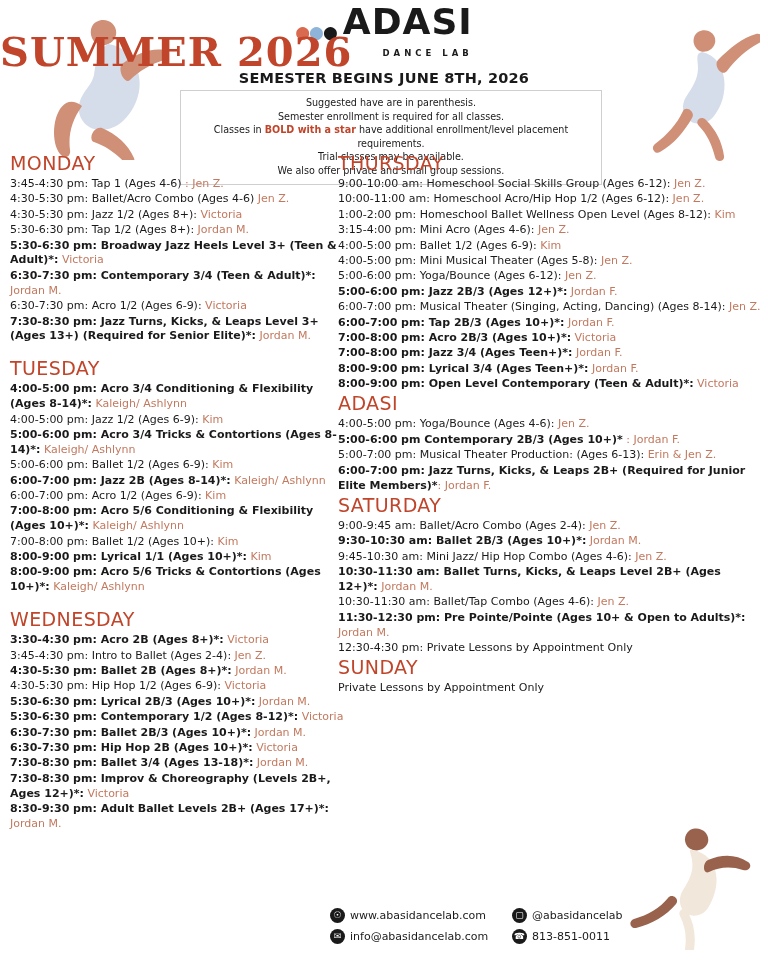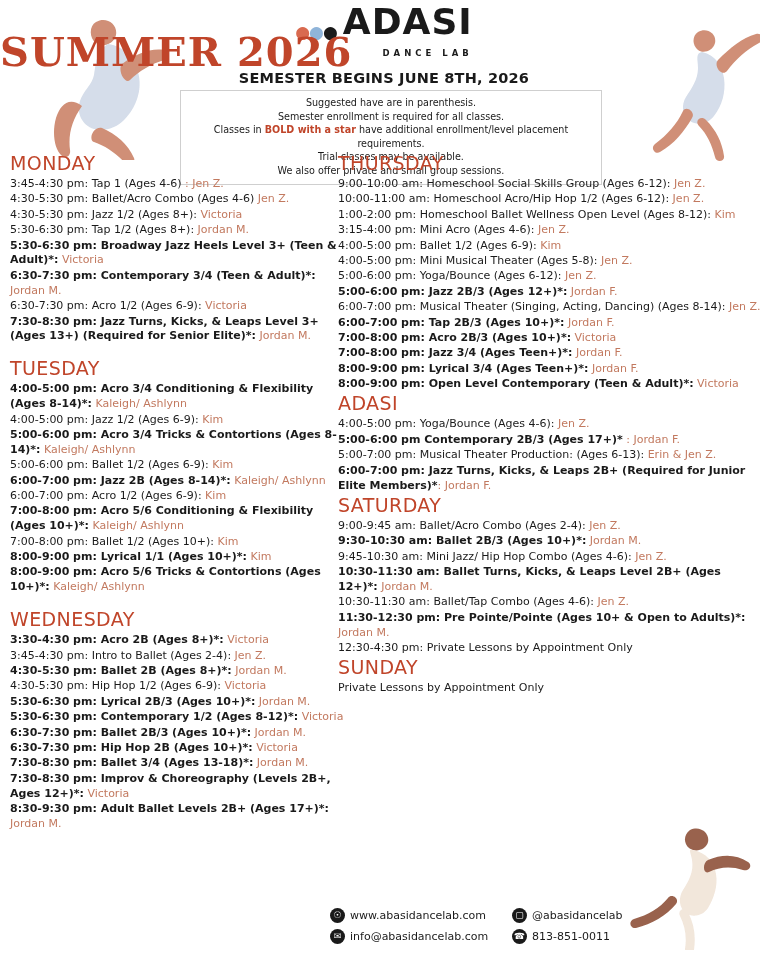--- a/index.html
+++ b/index.html
@@ -218,21 +218,21 @@
       <div class="cls"><span>5:00-6:00 pm:</span><span> Yoga/Bounce (Ages 6-12):</span><span class="teach"> Jen Z.</span></div>
       <div class="cls"><span class="b">5:00-6:00 pm:</span><span class="b"> Jazz 2B/3 (Ages 12+)*:</span><span class="teach"> Jordan F.</span></div>
       <div class="cls"><span>6:00-7:00 pm:</span><span> Musical Theater (Singing, Acting, Dancing) (Ages 8-14):</span><span class="teach"> Jen Z.</span></div>
       <div class="cls"><span class="b">6:00-7:00 pm:</span><span class="b"> Tap 2B/3 (Ages 10+)*:</span><span class="teach"> Jordan F.</span></div>
       <div class="cls"><span class="b">7:00-8:00 pm:</span><span class="b"> Acro 2B/3 (Ages 10+)*:</span><span class="teach"> Victoria</span></div>
       <div class="cls"><span class="b">7:00-8:00 pm:</span><span class="b"> Jazz 3/4 (Ages Teen+)*:</span><span class="teach"> Jordan F.</span></div>
       <div class="cls"><span class="b">8:00-9:00 pm:</span><span class="b"> Lyrical 3/4 (Ages Teen+)*:</span><span class="teach"> Jordan F.</span></div>
       <div class="cls"><span class="b">8:00-9:00 pm:</span><span class="b"> Open Level Contemporary (Teen &amp; Adult)*:</span><span class="teach"> Victoria</span></div>
       <div class="dayhead spacer-day">ADASI</div>
       <div class="cls"><span>4:00-5:00 pm:</span><span> Yoga/Bounce (Ages 4-6):</span><span class="teach"> Jen Z.</span></div>
-      <div class="cls"><span class="b">5:00-6:00 pm</span><span class="b">  Contemporary 2B/3 (Ages 17+)*</span><span class="teach"> : Jordan F.</span></div>
+      <div class="cls"><span class="b">5:00-6:00 pm</span><span class="b">  Contemporary 2B/3 (Ages 10+)*</span><span class="teach"> : Jordan F.</span></div>
       <div class="cls"><span>5:00-7:00 pm:</span><span> Musical Theater Production: (Ages 6-13):</span><span class="teach"> Erin &amp; Jen Z.</span></div>
       <div class="cls"><span class="b">6:00-7:00 pm:</span><span class="b"> Jazz Turns, Kicks, &amp; Leaps 2B+ (Required for Junior Elite Members)*</span><span class="teach">: Jordan F.</span></div>
       <div class="dayhead spacer-day">SATURDAY</div>
       <div class="cls"><span>9:00-9:45 am:</span><span> Ballet/Acro Combo (Ages 2-4):</span><span class="teach"> Jen Z.</span></div>
       <div class="cls"><span class="b">9:30-10:30 am:</span><span class="b"> Ballet 2B/3 (Ages 10+)*:</span><span class="teach"> Jordan M.</span></div>
       <div class="cls"><span>9:45-10:30 am:</span><span> Mini Jazz/ Hip Hop Combo (Ages 4-6):</span><span class="teach"> Jen Z.</span></div>
       <div class="cls"><span class="b">10:30-11:30 am:</span><span class="b"> Ballet Turns, Kicks, &amp; Leaps Level 2B+ (Ages 12+)*:</span><span class="teach"> Jordan M.</span></div>
       <div class="cls"><span>10:30-11:30 am:</span><span> Ballet/Tap Combo (Ages 4-6):</span><span class="teach"> Jen Z.</span></div>
       <div class="cls"><span class="b">11:30-12:30 pm:</span><span class="b"> Pre Pointe/Pointe (Ages 10+ &amp; Open to Adults)*:</span><span class="teach"> Jordan M.</span></div>
       <div class="cls"><span>12:30-4:30 pm:</span><span> Private Lessons by Appointment Only</span><span class="teach"></span></div>

